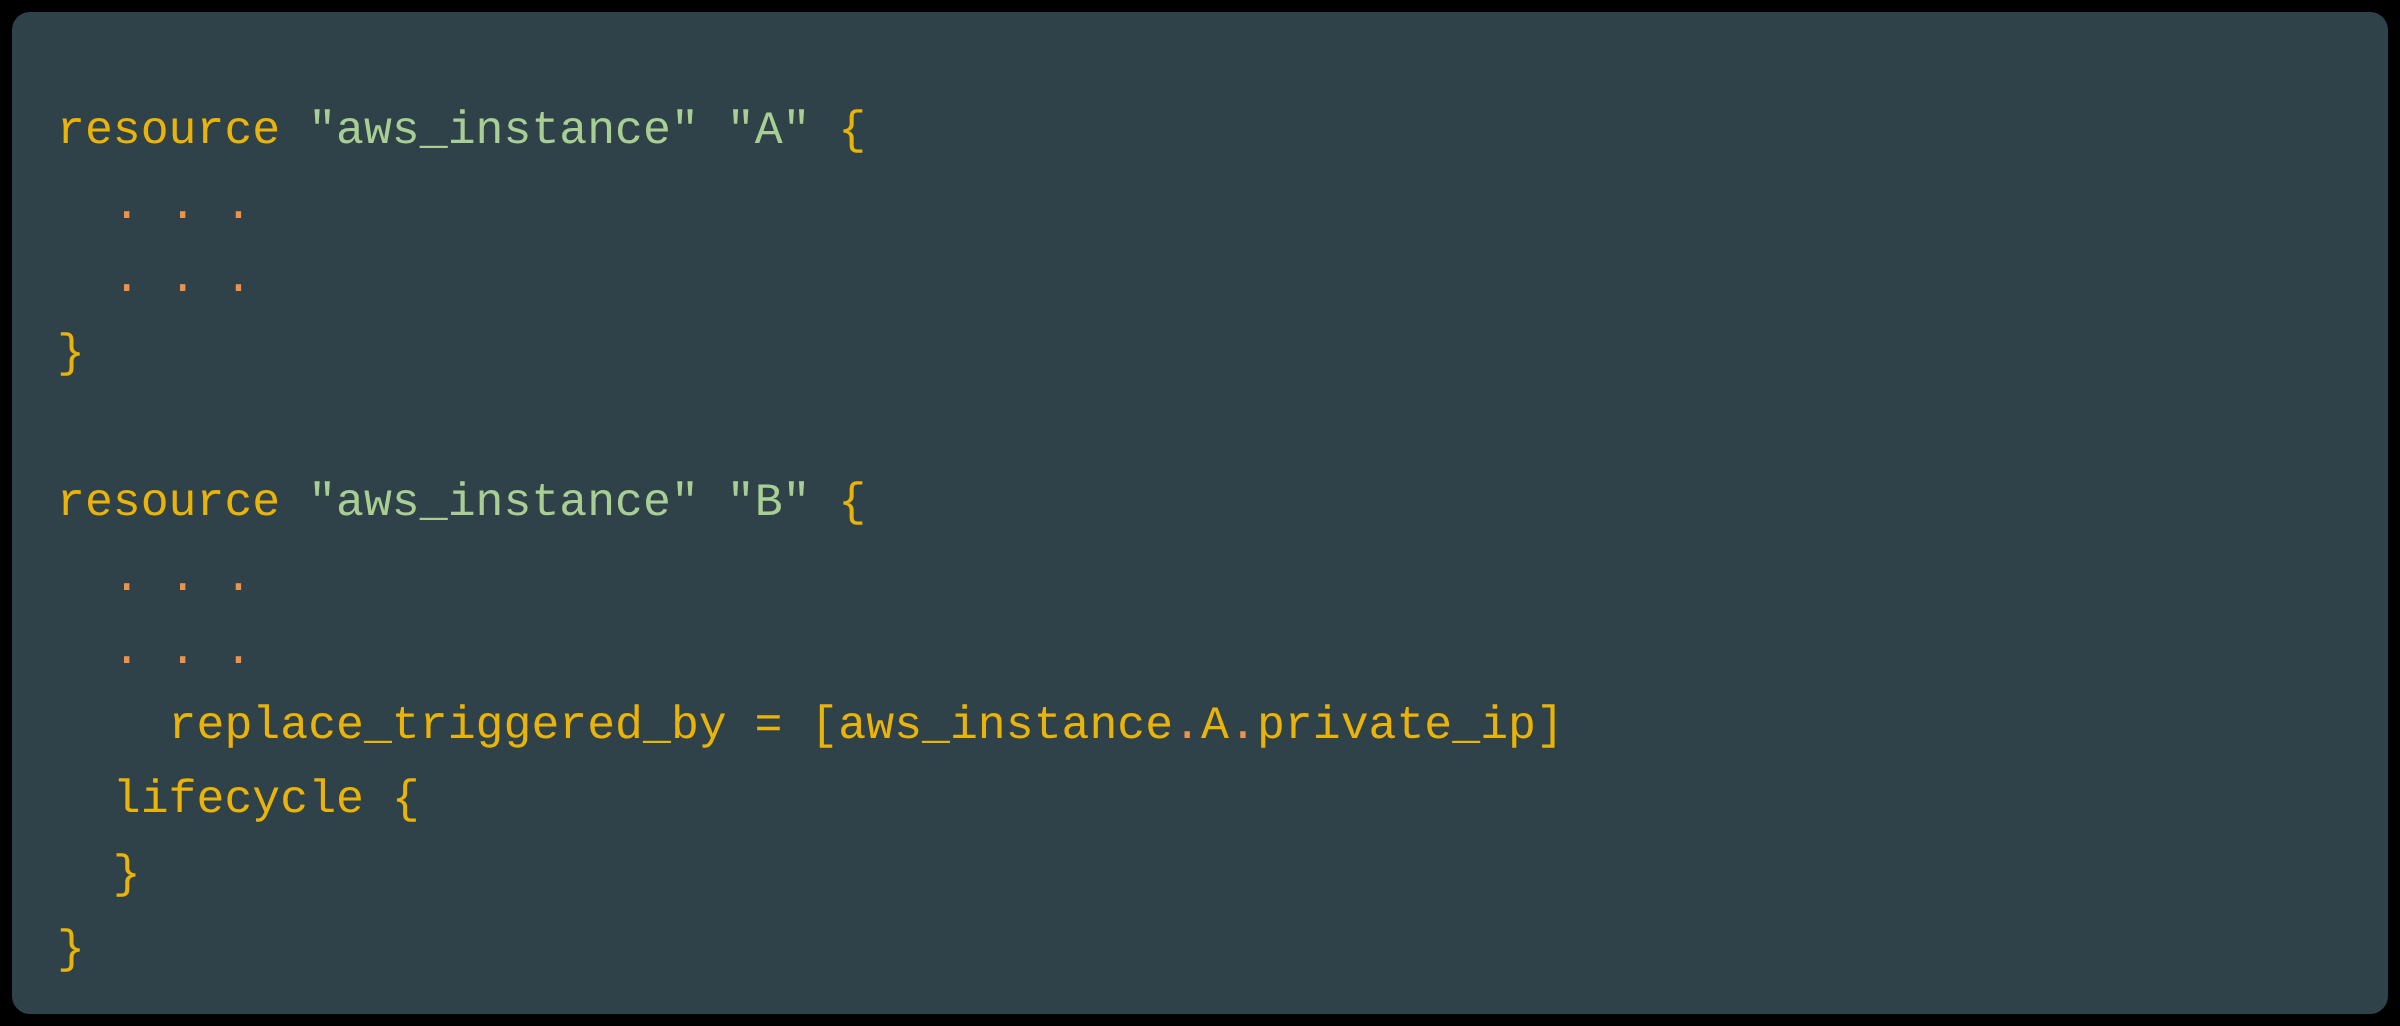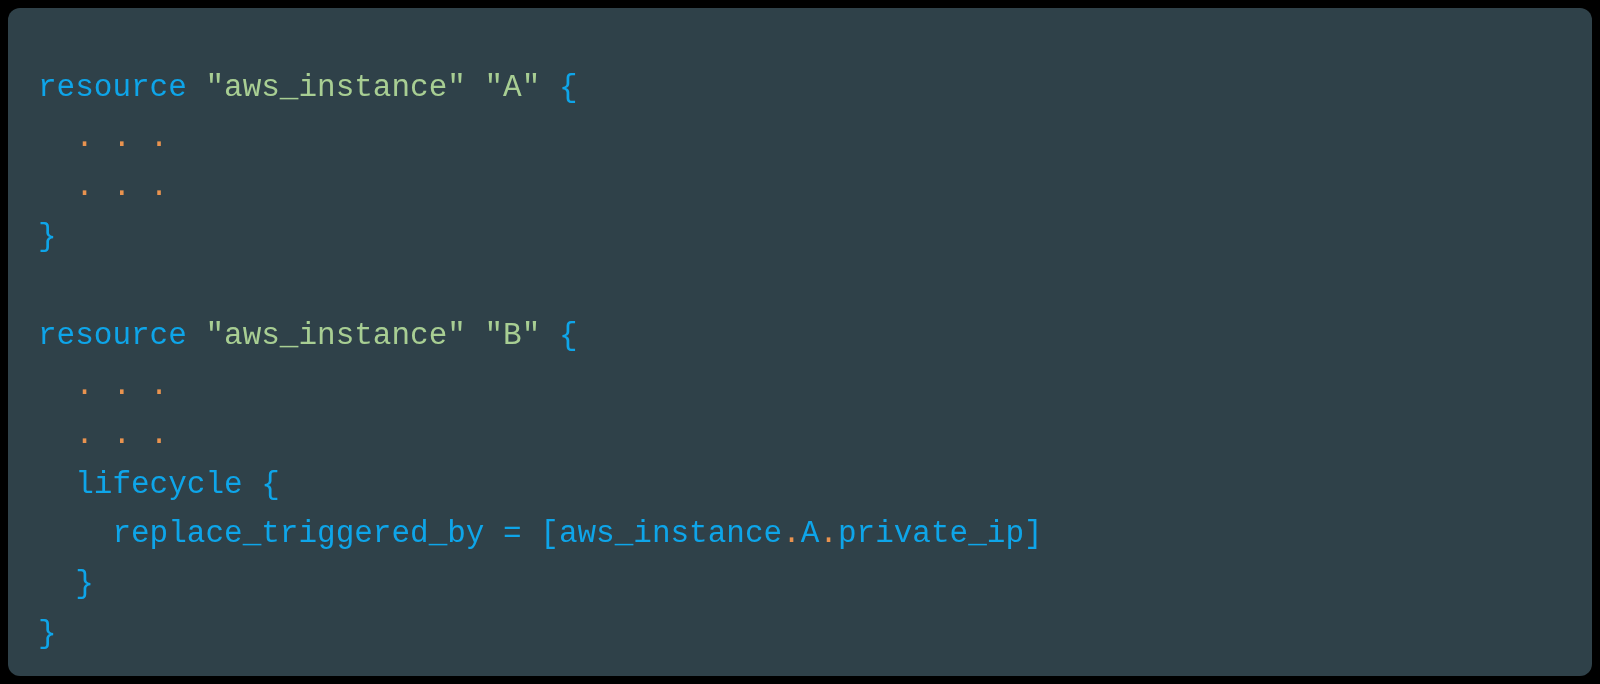--- a/index.html
+++ b/index.html
@@ -22,33 +22,33 @@
       padding: 55px 30px;
       font-size: 31px;
       line-height: 1.6;
       color: #e8e8e8;
       overflow: hidden;
     }
     .line {
       white-space: pre;
       min-height: 49px;
     }
-    .plain { color: #0ea5e9; }
+    .plain { color: #eab308; }
     .string { color: #a8ce93; }
     .orange { color: #e9934f; }
   </style>
 </head>
 <body>
 
 <div class="code-block" id="code-container">
     <div class="line"><span class="plain">resource </span><span class="string">"aws_instance"</span><span class="plain"> </span><span class="string">"A"</span><span class="plain"> {</span></div>
     <div class="line"><span class="plain">  </span><span class="orange">. . .</span></div>
     <div class="line"><span class="plain">  </span><span class="orange">. . .</span></div>
     <div class="line"><span class="plain">}</span></div>
     <div class="line">&nbsp;</div>
     <div class="line"><span class="plain">resource </span><span class="string">"aws_instance"</span><span class="plain"> </span><span class="string">"B"</span><span class="plain"> {</span></div>
     <div class="line"><span class="plain">  </span><span class="orange">. . .</span></div>
     <div class="line"><span class="plain">  </span><span class="orange">. . .</span></div>
+    <div class="line"><span class="plain">    replace_triggered_by = [aws_instance</span><span class="orange">.</span><span class="plain">A</span><span class="orange">.</span><span class="plain">private_ip]</span></div>
     <div class="line"><span class="plain">  lifecycle {</span></div>
-    <div class="line"><span class="plain">    replace_triggered_by = [aws_instance</span><span class="orange">.</span><span class="plain">A</span><span class="orange">.</span><span class="plain">private_ip]</span></div>
     <div class="line"><span class="plain">  }</span></div>
     <div class="line"><span class="plain">}</span></div>
   </div>
 
 </body></html>

